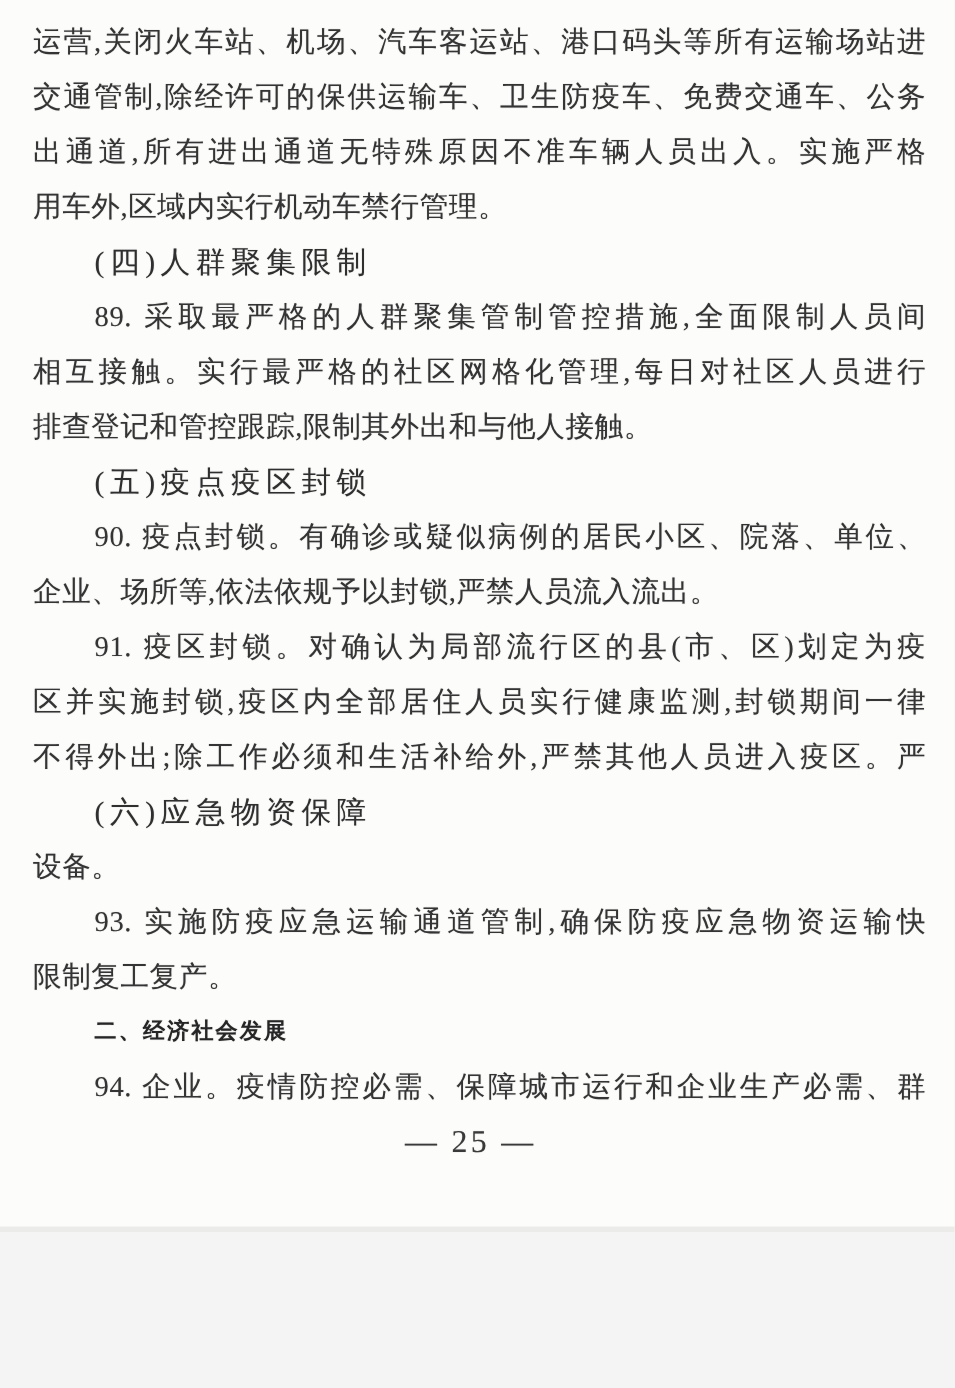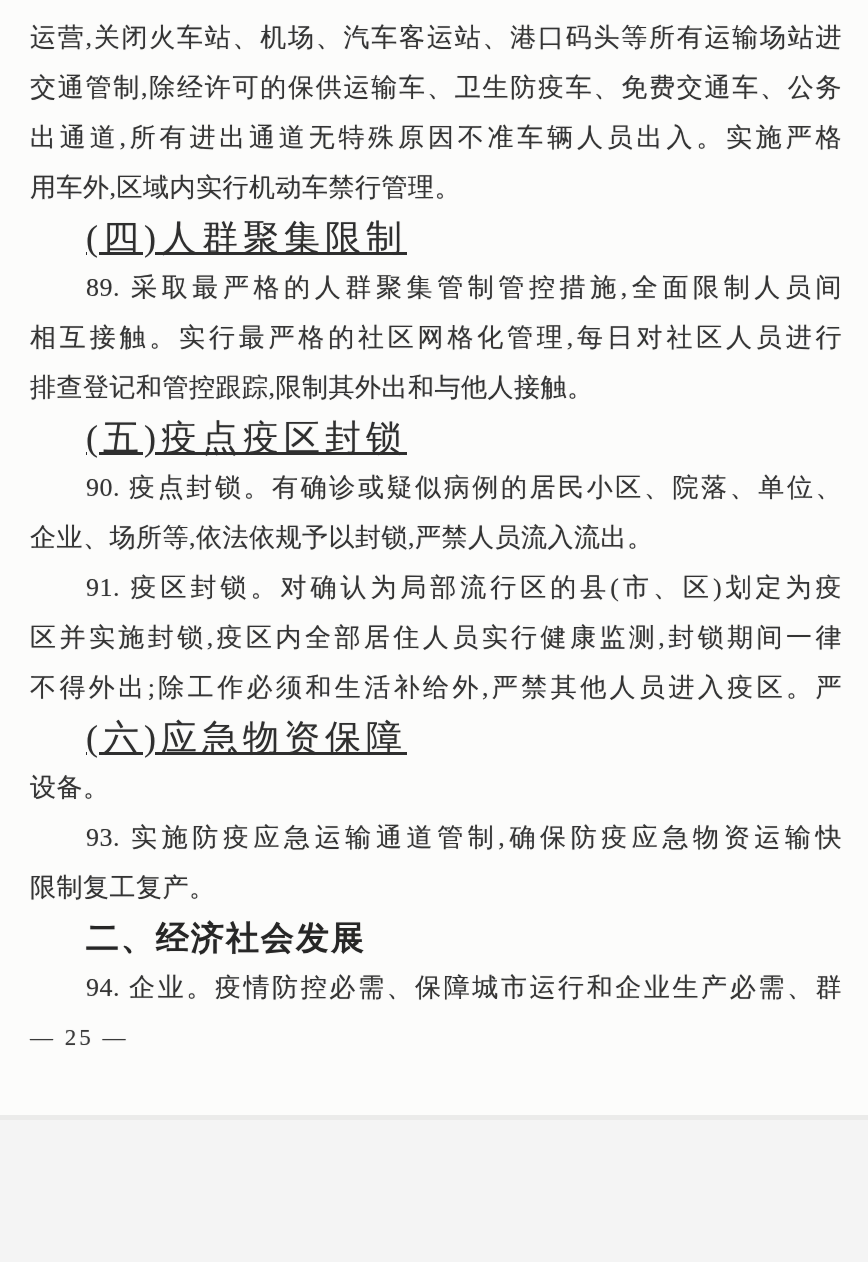--- a/index.html
+++ b/index.html
@@ -27,37 +27,36 @@
   
   .j {
     text-align: justify;
     text-align-last: justify;
     text-justify: inter-character;
   }
   
   .ind { padding-left: 56px; }
   
   .kai {
-    font-size: 36px;
+    font-size: 27px;
     letter-spacing: 5px;
     color: #2f2f2f;
-    text-decoration: underline;
   }
   
   .bold {
     font-family: "Liberation Sans", "DejaVu Sans", sans-serif;
     font-weight: 700;
-    font-size: 33px;
+    font-size: 20px;
     letter-spacing: 2px;
     color: #262626;
   }
   .pgnum {
-    text-align: left;
+    text-align: center;
     padding-right: 16px;
-    font-size: 23px;
+    font-size: 29px;
     letter-spacing: 3px;
     color: #3a3a3a;
   }
   .scan-edge {
     position: absolute;
     left: 0; bottom: 0;
     width: 100%; height: 5px;
     background: #ebebea;
   }
 </style>

